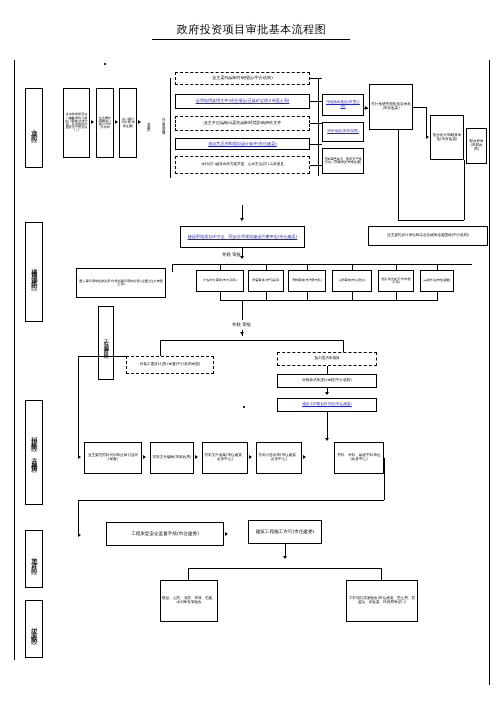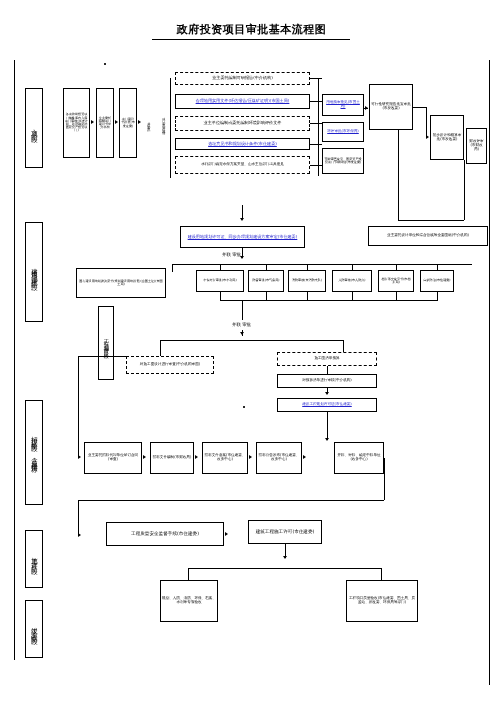--- a/index.html
+++ b/index.html
@@ -6,21 +6,21 @@
   body{
     width:503px;height:711px;background:#ffffff;
     font-family:"DejaVu Sans","Liberation Sans",sans-serif;
     position:relative;overflow:hidden;
   }
   .canvas{position:absolute;left:0;top:0;width:503px;height:711px;}
 
   
   .title{
     position:absolute;left:0;top:22px;width:503px;text-align:center;
-    font-size:11px;font-weight:bold;color:#000;letter-spacing:.5px;
+    font-size:11px;font-weight:normal;color:#000;letter-spacing:.5px;
   }
   .title-underline{
     position:absolute;left:152px;top:39px;width:198px;height:1px;background:#000;
   }
 
   
   .box{
     position:absolute;box-sizing:border-box;
     border:1px solid #000;background:#fff;
     display:flex;align-items:center;justify-content:center;

